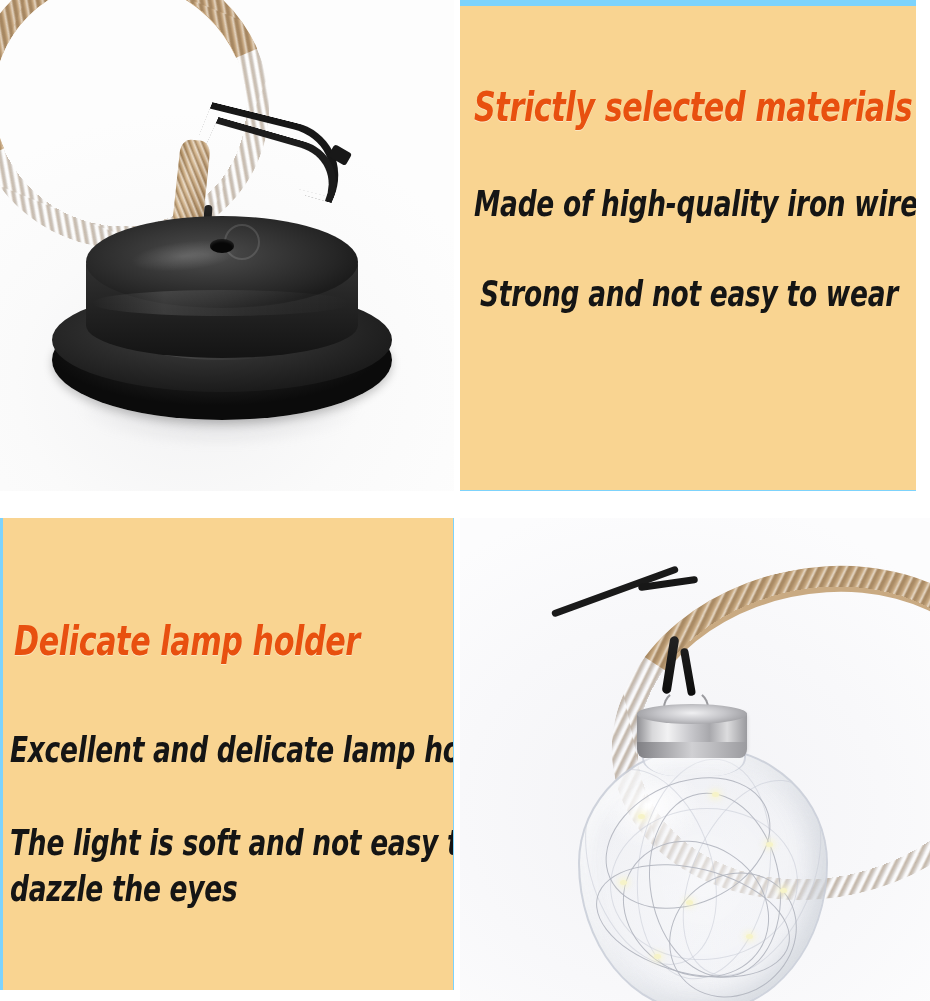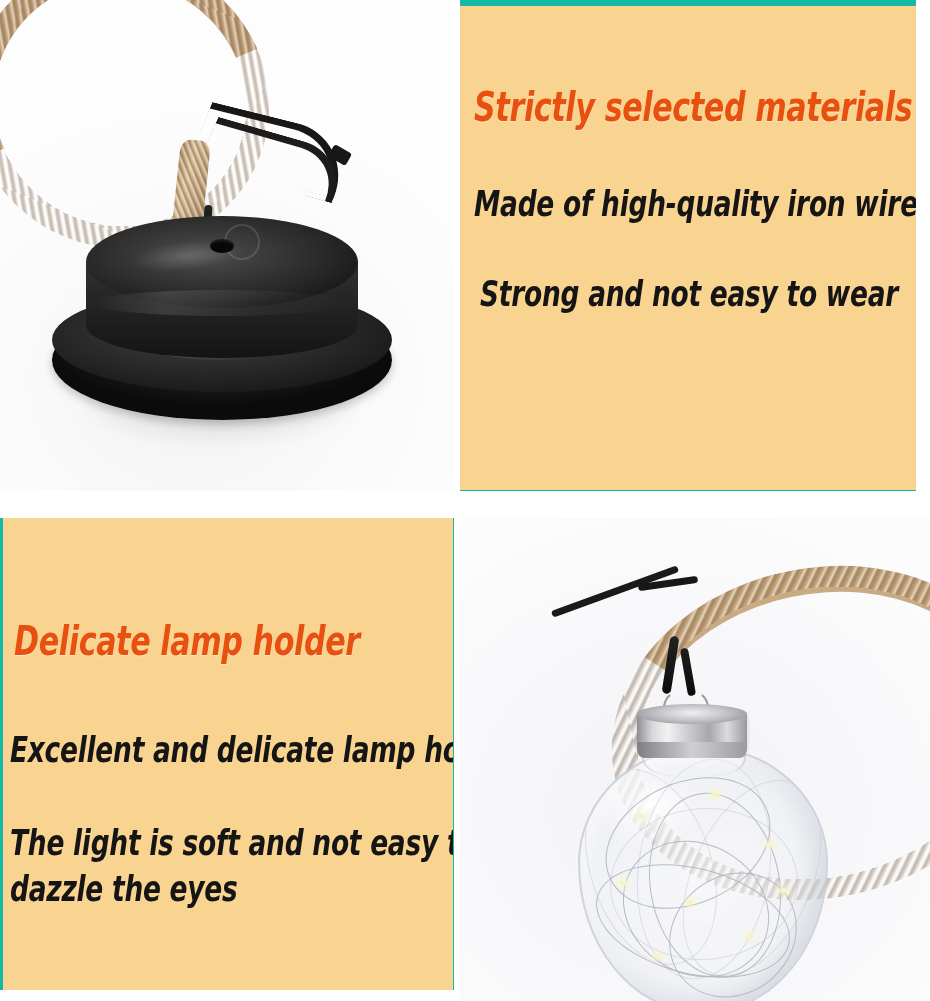--- a/index.html
+++ b/index.html
@@ -2,21 +2,21 @@
 <html><head>
 <meta charset="utf-8">
 <style>
   html,body{margin:0;padding:0;}
   body{
     width:930px;height:1001px;
     background:#ffffff;
     font-family:"DejaVu Sans Condensed","Liberation Sans",sans-serif;
     overflow:hidden;position:relative;
   }
-  .stage{position:absolute;inset:0;background:#14b8a6;}
+  .stage{position:absolute;inset:0;background:#7dd3fc;}
 
   
   .panel{position:absolute;overflow:hidden;}
   .photo{background:#fbfbfc;}
   .textpanel{background:#f9d491;}
 
   
   #p-tl{left:0px;   top:0px;   width:454px; height:491px;}
   #p-tr{left:460px; top:6px;   width:456px; height:484px;}
   #p-bl{left:3px;   top:518px; width:450px; height:472px;}

